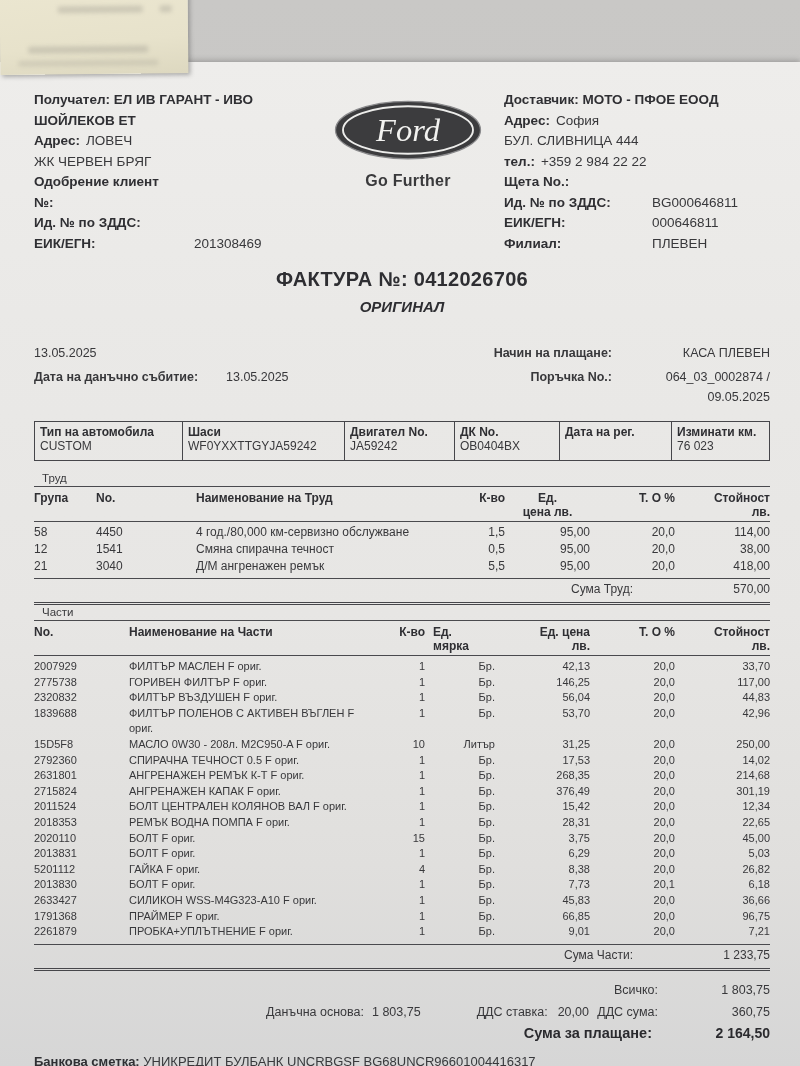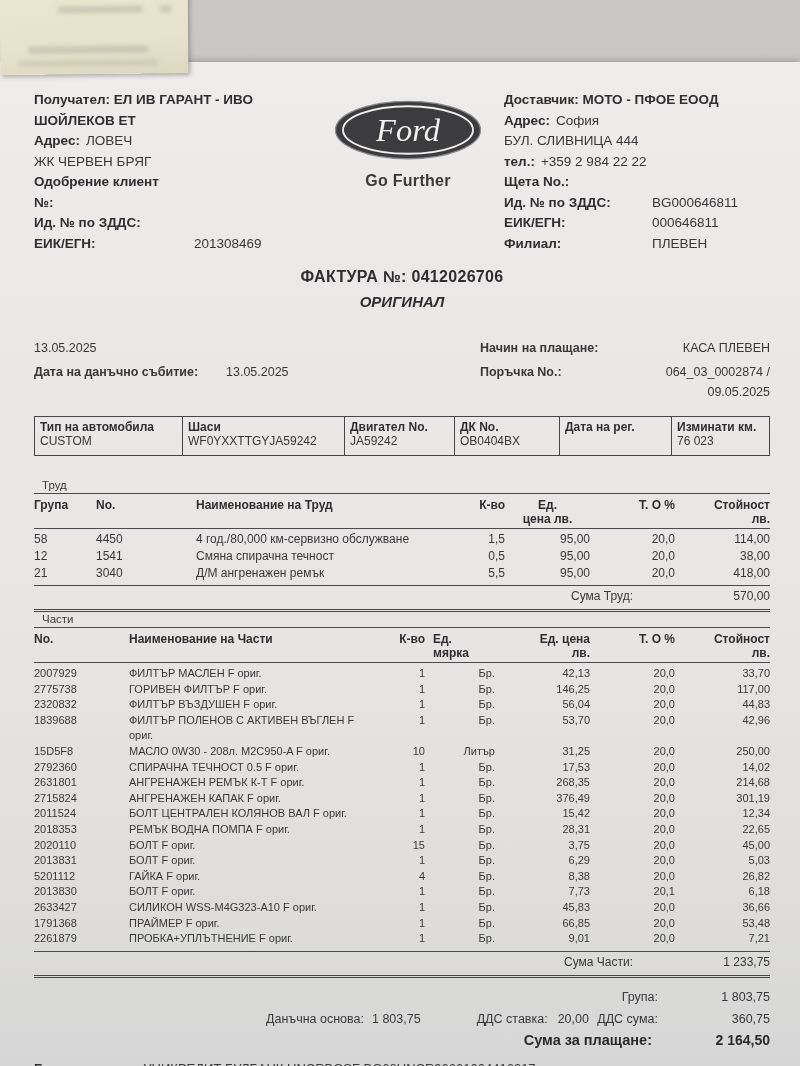--- a/index.html
+++ b/index.html
@@ -33,29 +33,29 @@
   .hdr-left { width:286px; font-size:13.5px; line-height:20.5px; }
   .hdr-center { width:176px; text-align:center; padding-top:8px; }
   .hdr-right { flex:1; font-size:13.5px; line-height:20.5px; padding-left:8px; }
   .kv { display:flex; }
   .kv .k { font-weight:bold; color:#2f2f33; margin-right:6px; }
   .kv2 { display:grid; grid-template-columns:160px 1fr; }
   .hdr-right .kv2 { grid-template-columns:148px 1fr; }
   .logo-tagline { font-weight:bold; color:#3a3a3c; font-size:16px; margin-top:6px; letter-spacing:.3px; }
   
   .title-block { text-align:center; margin-top:14px; }
-  .title { font-size:16px; font-weight:bold; color:#2e2e32; letter-spacing:.3px; }
+  .title { font-size:20px; font-weight:bold; color:#2e2e32; letter-spacing:.3px; }
   .subtitle { font-size:15px; font-weight:bold; font-style:italic; color:#2e2e32; margin-top:7px; }
   
   .meta { display:flex; margin-top:26px; font-size:12.5px; }
   .meta-left { width:446px; }
   .meta-row { display:flex; line-height:24px; }
   .meta-row .k { font-weight:bold; width:192px; }
   .meta-right { flex:1; display:flex; }
-  .meta-right .labels { width:132px; font-weight:bold; line-height:24px; }
+  .meta-right .labels { width:132px; font-weight:bold; line-height:24px;text-align:right; }
   .meta-right .vals { flex:1; line-height:24px; padding-left:12px;text-align:right; }
   .meta-right .vals .order2 { line-height:16px; }
   
   .veh { margin-top:16px; border:1.5px solid #46464a; display:grid;
          grid-template-columns:148px 162px 110px 105px 112px 1fr; font-size:12px; }
   .veh-cell { border-right:1.5px solid #46464a; padding:3px 4px 4px 5px; }
   .veh-cell:last-child { border-right:none; }
   .veh-h { font-weight:bold; color:#2f2f33; white-space:nowrap; }
   .veh-v { min-height:17px; white-space:nowrap; }
   
@@ -222,21 +222,21 @@
           <div class="veh-h">Дата на рег.</div>
           <div class="veh-v"></div>
         </div>
 
         <div class="veh-cell">
           <div class="veh-h">Изминати км.</div>
           <div class="veh-v">76 023</div>
         </div>
       </div>
 
-    <div style="margin-top:22px;">
+    <div style="margin-top:10px;">
       <div class="section-label">Труд</div>
       <div class="rule"></div>
       <div class="lab-grid lab-head">
         <div class="c-l">Група</div>
         <div class="c-l">No.</div>
         <div class="c-l">Наименование на Труд</div>
         <div class="c-r">К-во</div>
         <div class="c-c stack">
             <span>Ед.</span>
             <span>цена лв.</span>
@@ -462,21 +462,21 @@
             <div class="c-r">36,66</div>
           </div>
 
           <div class="part-grid part-row">
             <div class="c-l">1791368</div>
             <div class="c-l">ПРАЙМЕР  F ориг.</div>
             <div class="c-r">1</div>
             <div class="c-l part-unit">Бр.</div>
             <div class="c-r">66,85</div>
             <div class="c-r">20,0</div>
-            <div class="c-r">53,48</div>
+            <div class="c-r">96,75</div>
           </div>
 
           <div class="part-grid part-row">
             <div class="c-l">2261879</div>
             <div class="c-l">ПРОБКА+УПЛЪТНЕНИЕ  F ориг.</div>
             <div class="c-r">1</div>
             <div class="c-l part-unit">Бр.</div>
             <div class="c-r">9,01</div>
             <div class="c-r">20,0</div>
             <div class="c-r">7,21</div>
@@ -485,21 +485,21 @@
       <div class="rule"></div>
       <div class="sum-row">
         <span class="sl">Сума Части:</span>
         <span class="sv">1 233,75</span>
       </div>
       <div class="rule-double"></div>
     </div>
 
     <div class="totals">
       <div class="tot-row">
-        <span class="tot-all-label">Група:</span>
+        <span class="tot-all-label">Всичко:</span>
         <span class="tot-all-val">1 803,75</span>
       </div>
       <div class="tot-row">
         <span class="base-label">Данъчна основа:</span>
         <span class="base-val">1 803,75</span>
         <span class="rate-label">ДДС ставка:</span>
         <span class="rate-val">20,00</span>
         <span class="vatsum-label">ДДС сума:</span>
         <span class="vatsum-val">360,75</span>
       </div>

